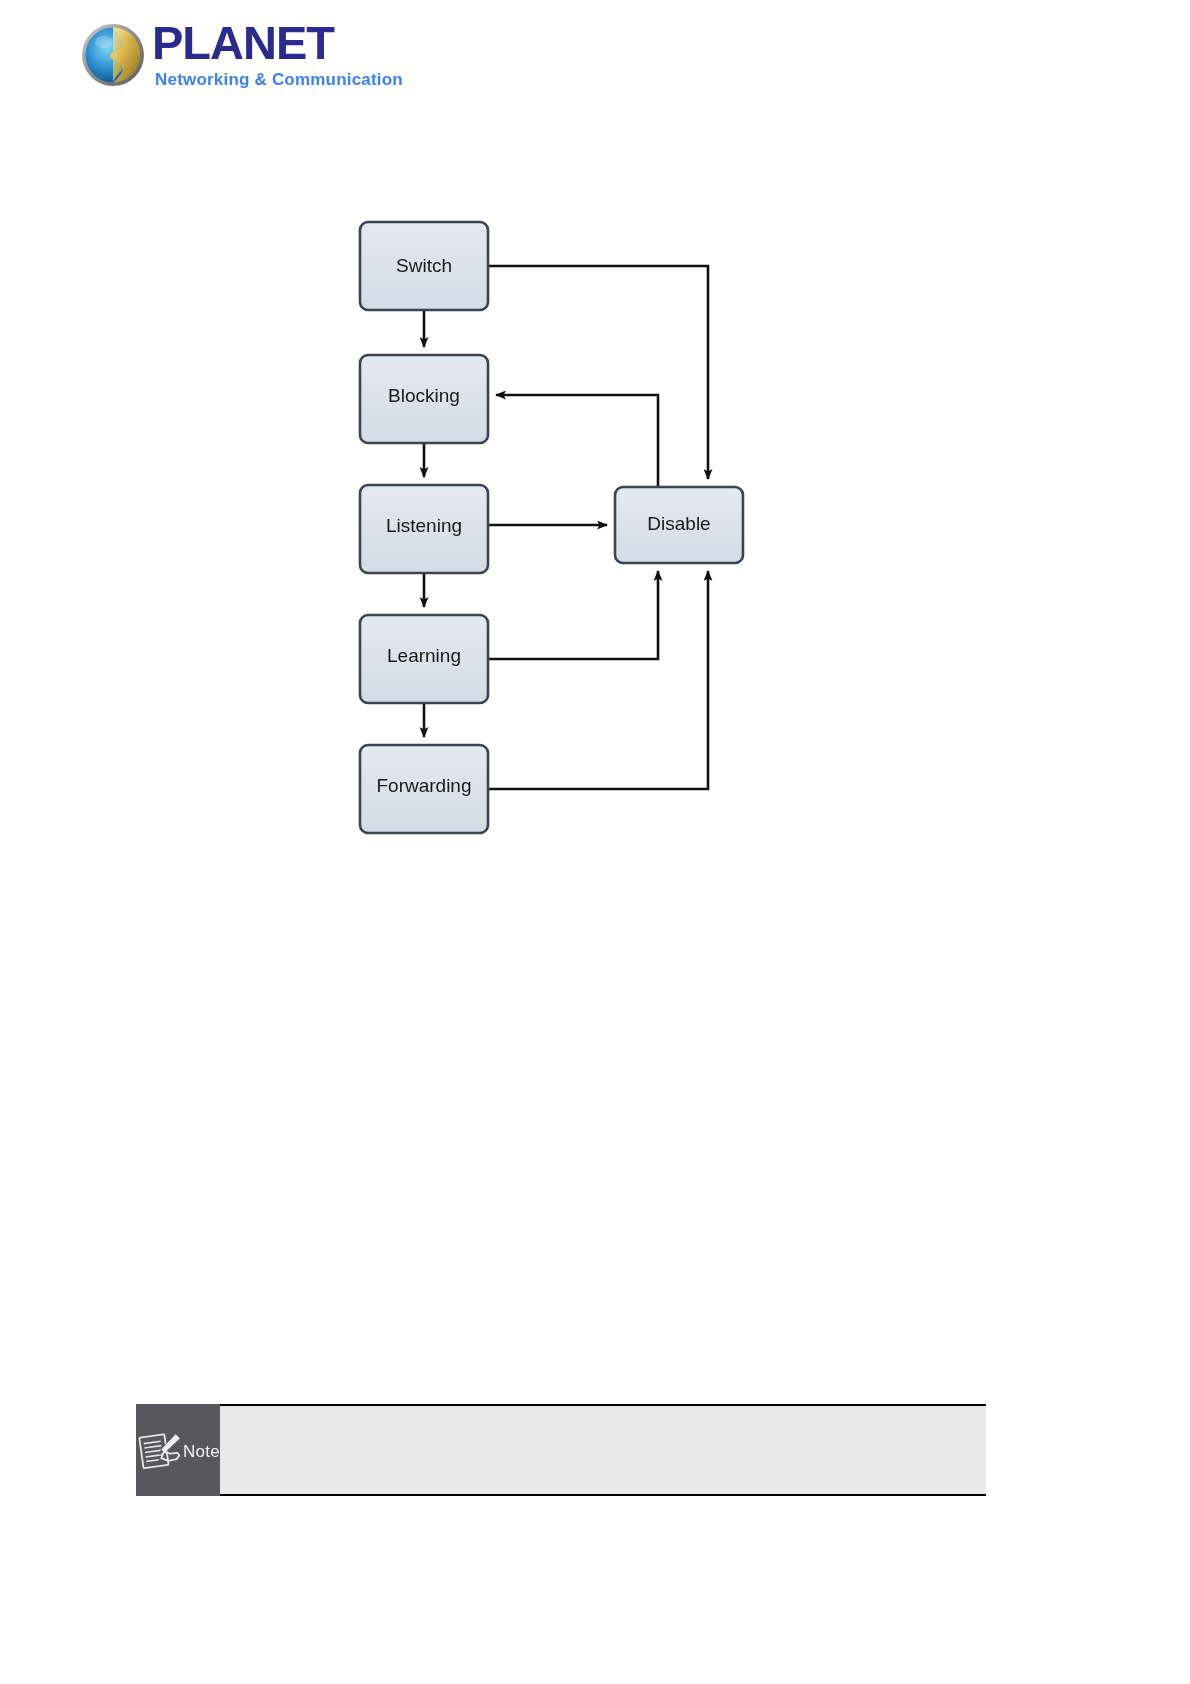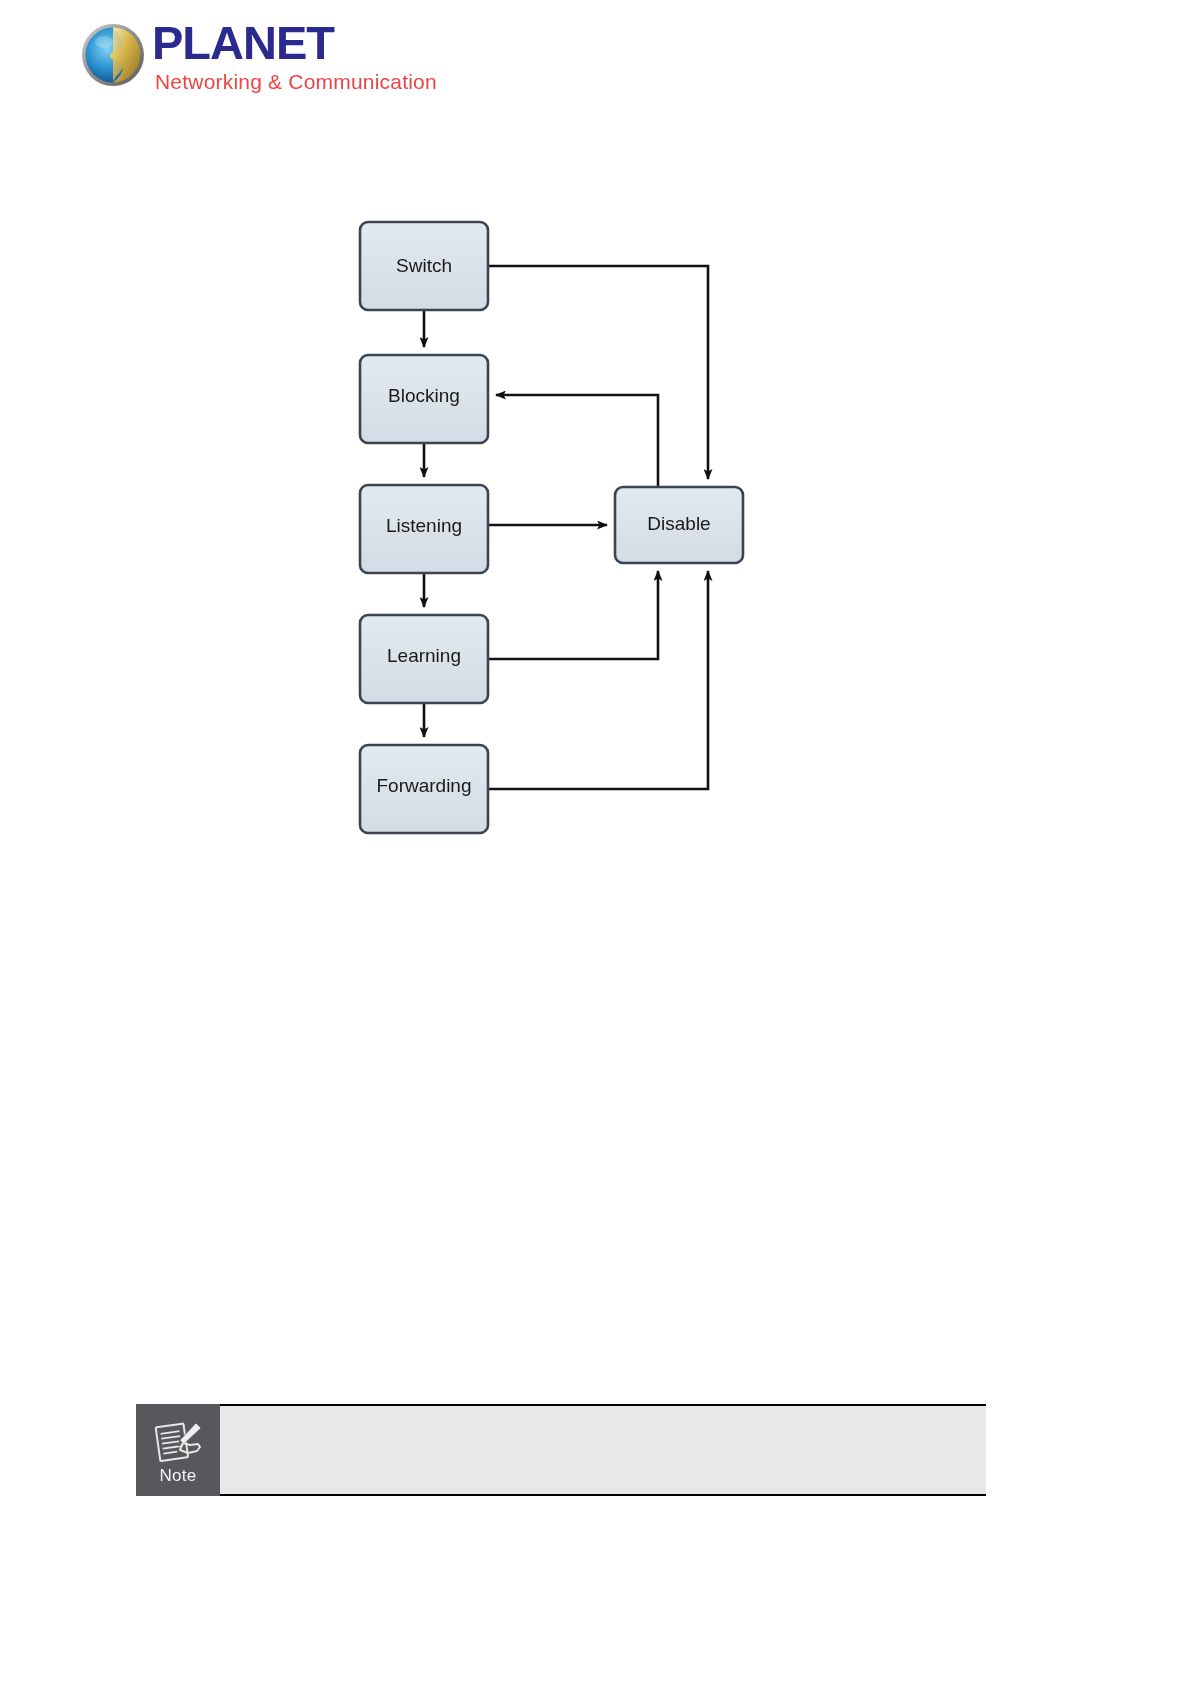--- a/index.html
+++ b/index.html
@@ -44,24 +44,24 @@
     position: absolute;
     left: 72px;
     top: 2px;
     width: 254px;
     height: 52px;
   }
   .logo-tagline {
     position: absolute;
     left: 75px;
     top: 54px;
-    font-size: 21px;
-    font-weight: normal;
+    font-size: 17px;
+    font-weight: bold;
     letter-spacing: 0.2px;
-    color: #ef4444;
+    color: #3b82f6;
     font-family: "Liberation Sans", sans-serif;
     white-space: nowrap;
   }
 
   
   .diagram {
     position: absolute;
     left: 340px;
     top: 207px;
     width: 430px;
@@ -86,21 +86,20 @@
     height: 92px;
   }
   .note-icon-panel {
     position: absolute;
     left: 0;
     top: 0;
     width: 84px;
     height: 92px;
     background: #58585c;
     display: flex;
-    flex-direction: column;
     align-items: center;
     justify-content: center;
   }
   .note-icon-glyph {
     width: 52px;
     height: 46px;
     margin-top: 2px;
   }
   .note-icon-caption {
     font-family: "Liberation Sans", sans-serif;

